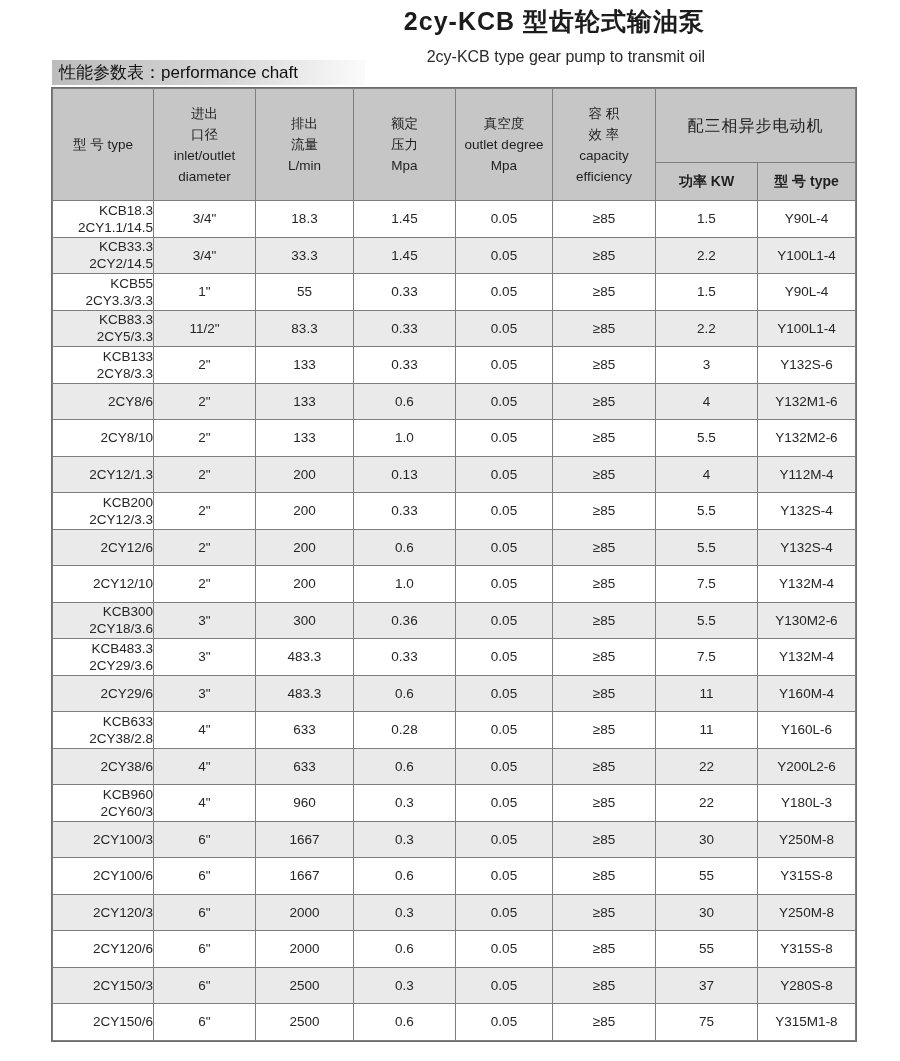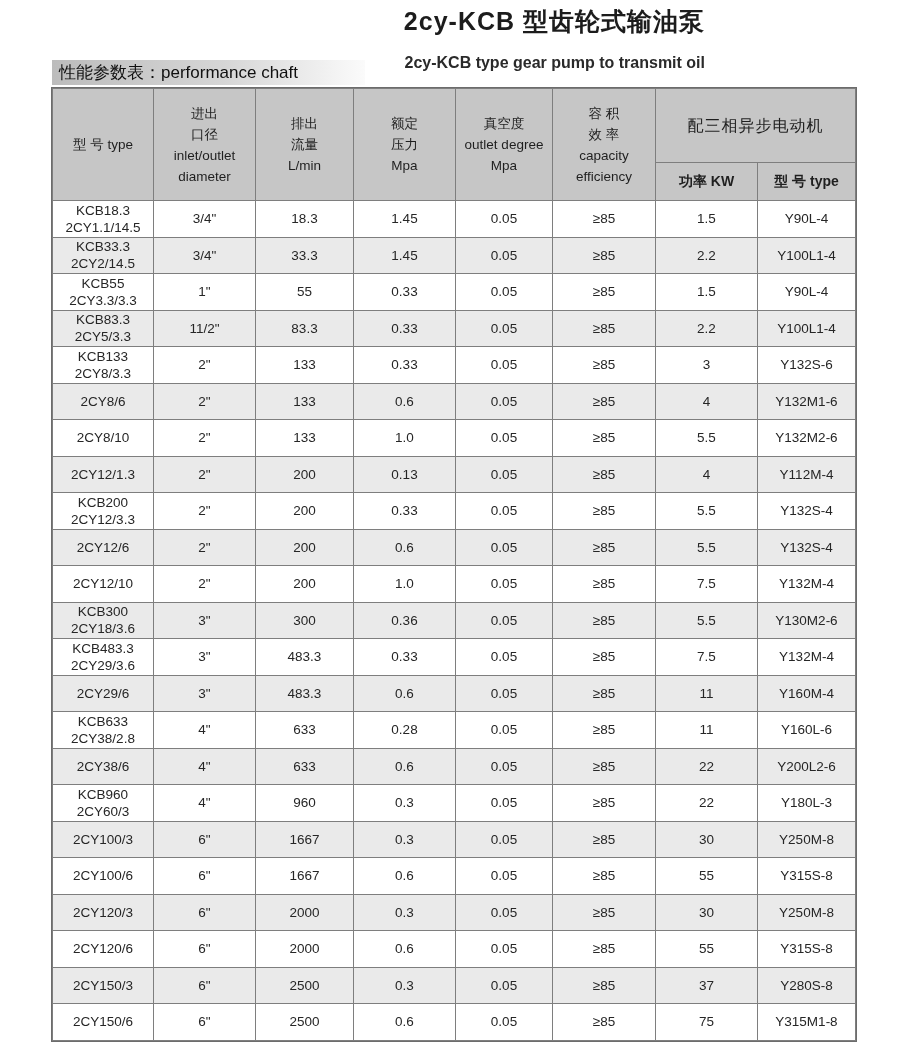--- a/index.html
+++ b/index.html
@@ -15,22 +15,22 @@
   
   .title-block {
     position: absolute; top: 6px; right: 7px;
     text-align: right; line-height: 1.25;
   }
   .title-zh {
     font-size: 25px; font-weight: bold; color: #1c1c1c;
     letter-spacing: 1px;
   }
   .title-en {
-    font-size: 16px; font-weight: bold; color: #2a2a2a;
-    margin-top: 16px;
+    font-size: 16px; font-weight: normal; color: #2a2a2a;
+    margin-top: 10px;
   }
 
   
   .section-bar {
     position: absolute; left: 52px; top: 60px;
     width: 313px; height: 25px;
     background: linear-gradient(90deg, #bcbcbc 0%, #d6d6d6 55%, #fbfbfb 100%);
     display: flex; align-items: center;
     padding-left: 7px; box-sizing: border-box;
     font-size: 17px; color: #101010;
@@ -61,21 +61,21 @@
     line-height: 21px;
   }
   tr.head-top { height: 74px; }
   tr.head-sub { height: 38px; }
   th.h-model { text-align: left; padding-left: 13px; }
   th.h-group { font-size: 16px; letter-spacing: 1px; }
   th.h-sub-cell { font-size: 14px; font-weight: bold; }
   tbody tr { height: 36.5px; background: #ffffff; }
   tbody tr:nth-child(even) { background: #eaeaea; }
   tbody td { line-height: 17px; color: #262626; }
-  tbody td.model-cell { text-align: center; }
+  tbody td.model-cell { text-align: right; }
 </style>
 </head>
 <body>
 
 <div class="page">
 
   <div class="title-block">
     <div class="title-zh">2cy-KCB 型齿轮式输油泵</div>
     <div class="title-en">2cy-KCB type gear pump to transmit oil</div>
   </div>

